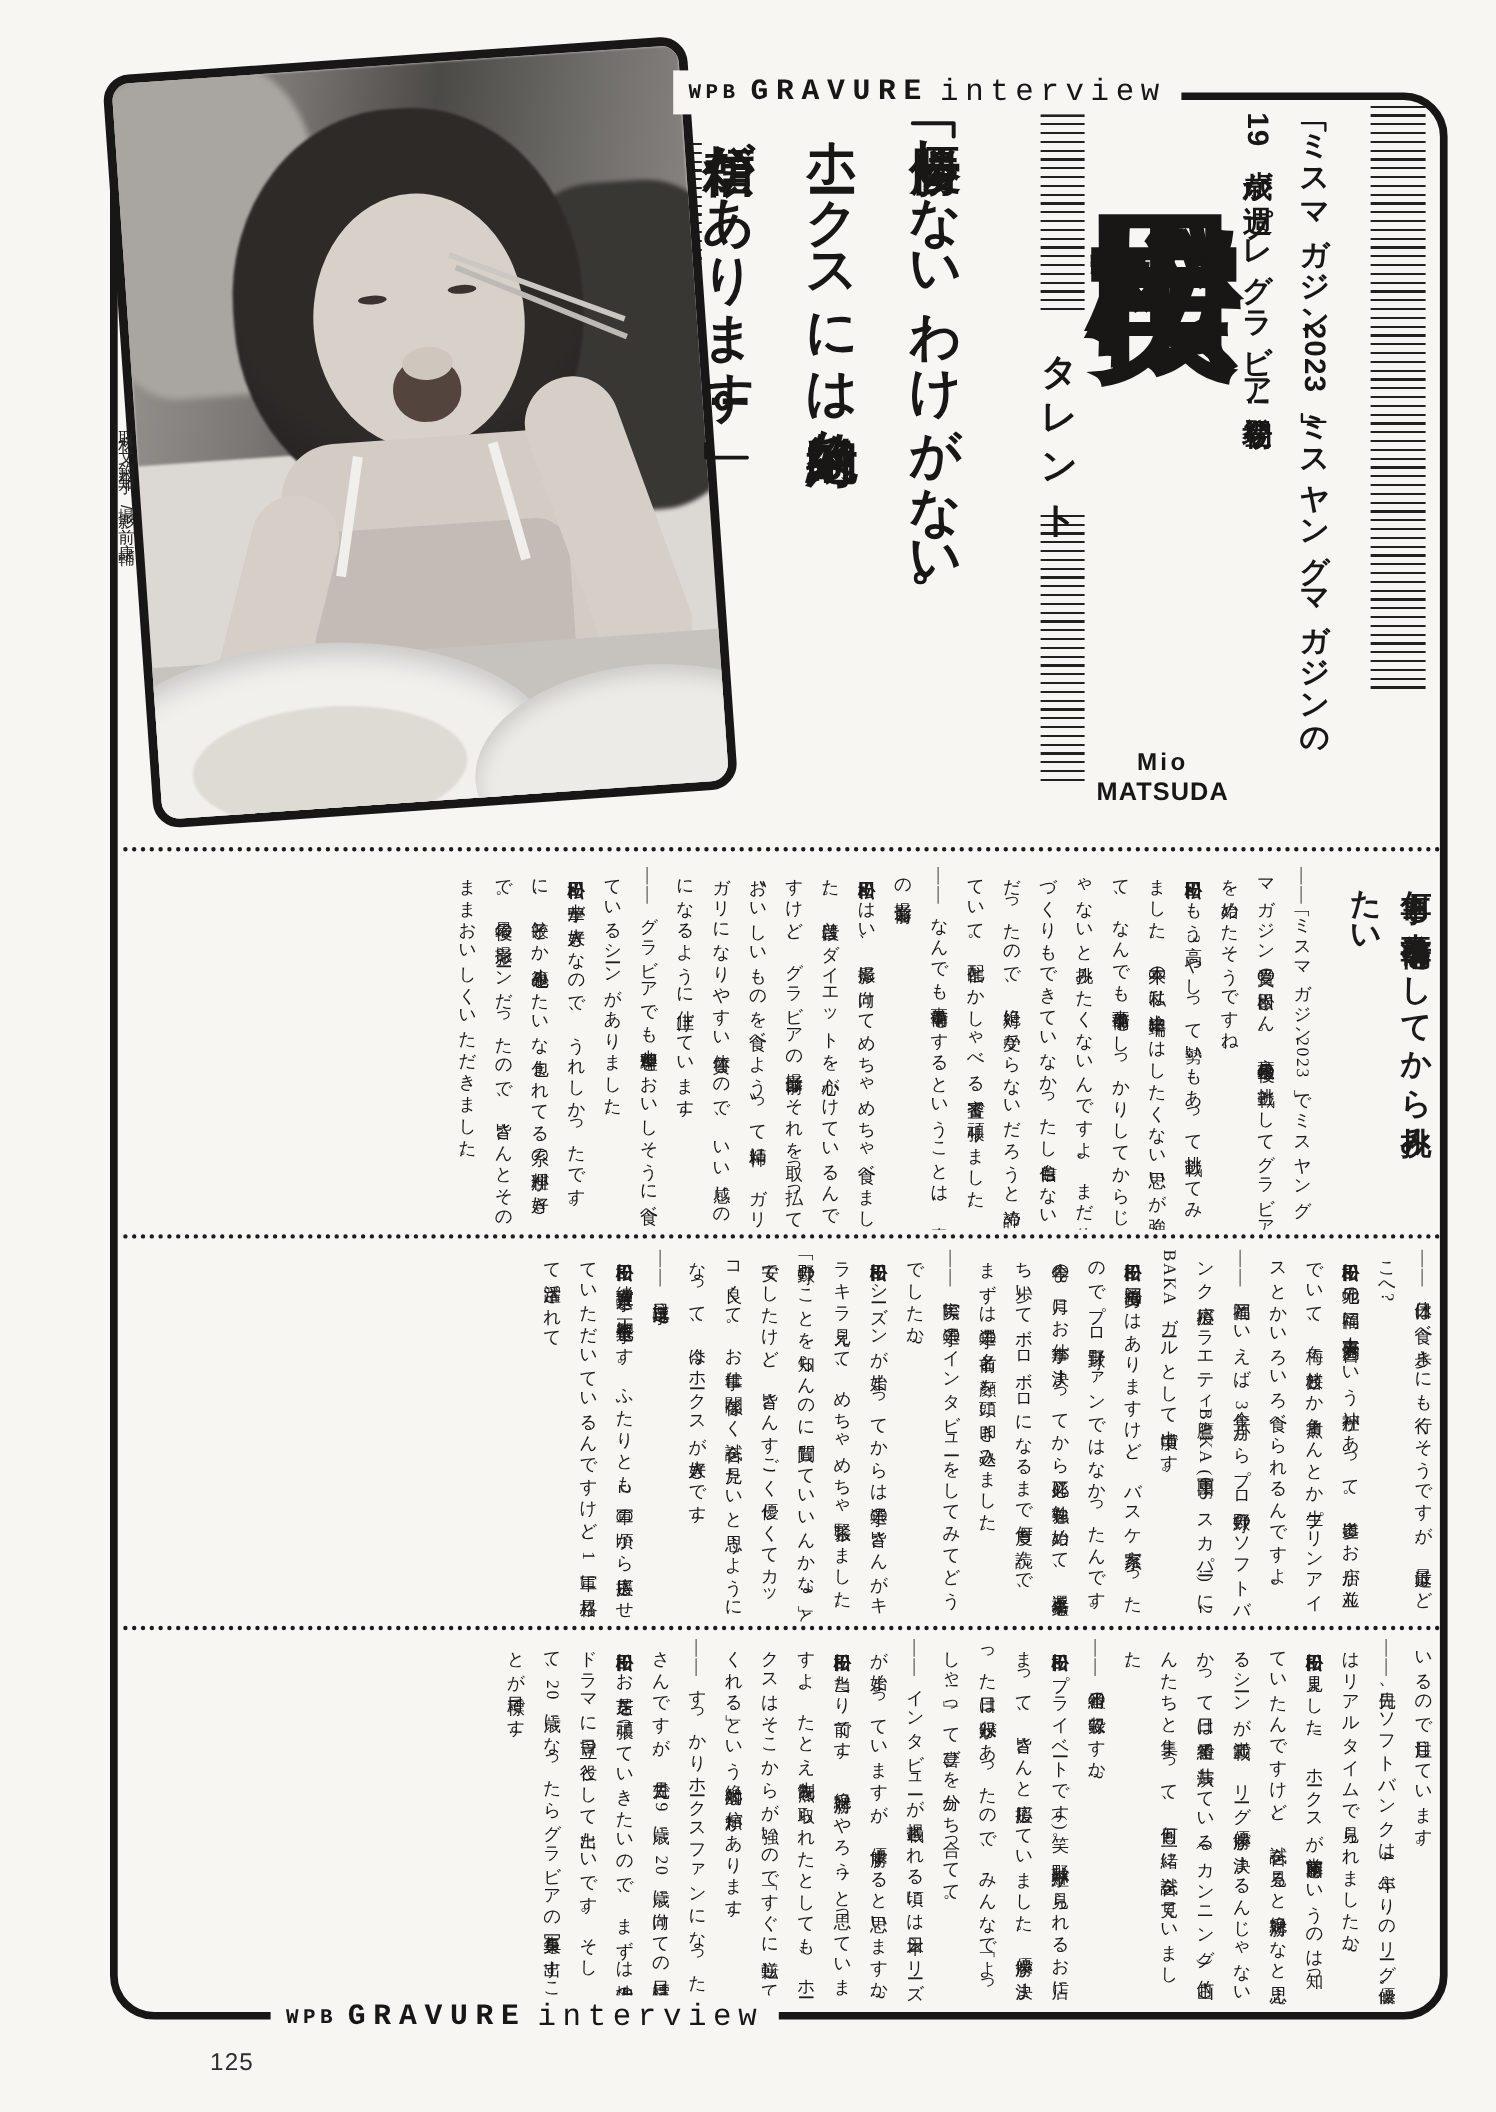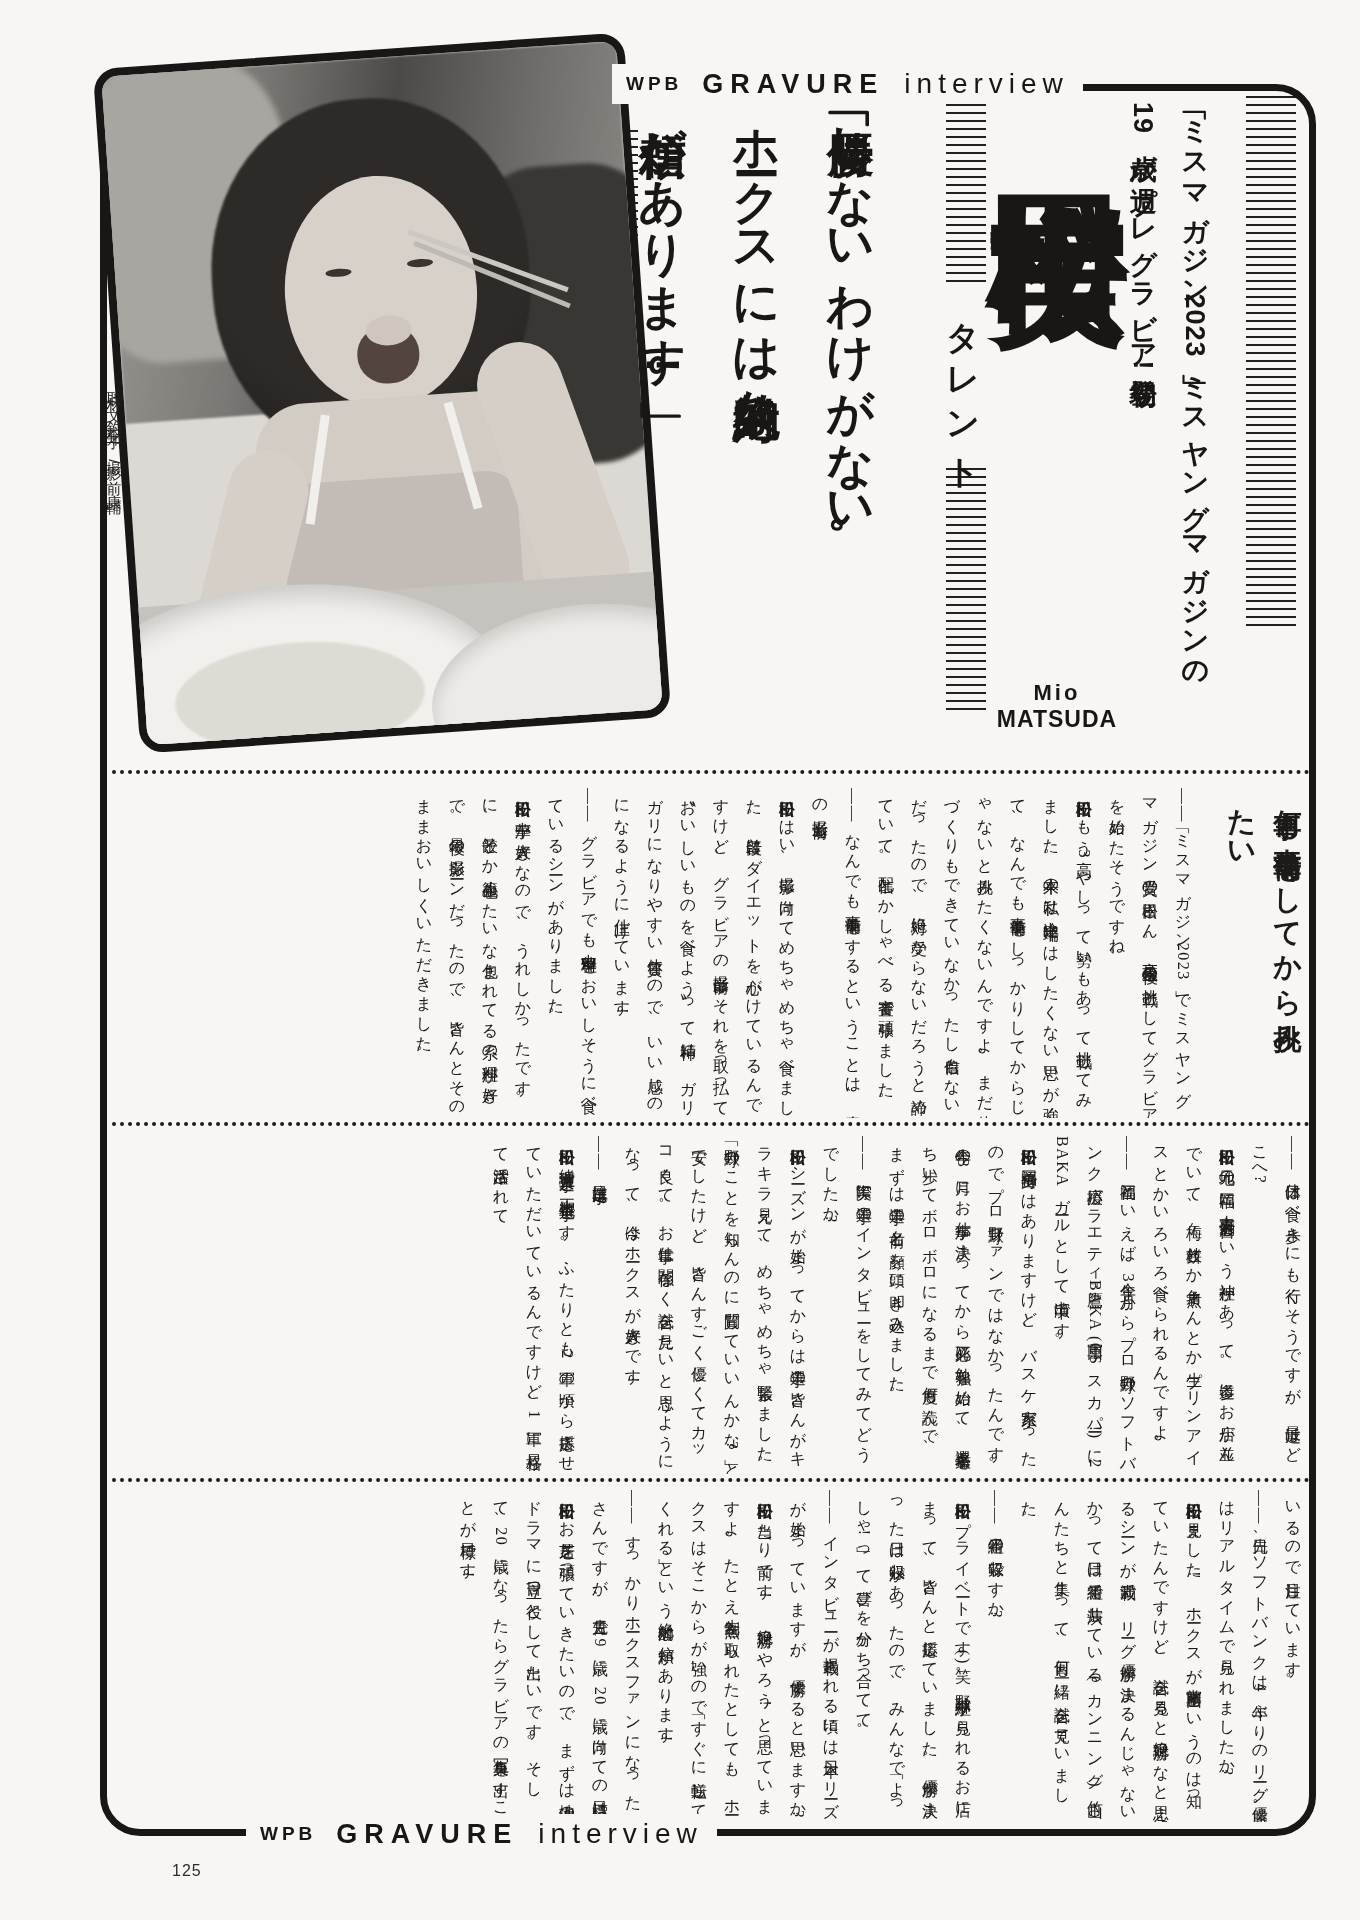--- a/index.html
+++ b/index.html
@@ -11,29 +11,29 @@
   }
   
   .frame {
     position:absolute; left:100px; top:84px; width:1216px; height:1752px;
     border:7px solid #181715; border-radius:40px; background:transparent;
     z-index:2; pointer-events:none;
   }
   
   .brand {
     position:absolute; z-index:6; background:#f7f6f2;
-    display:flex; align-items:center; justify-content:center; gap:20px;
-    padding:0 14px; white-space:nowrap;
+    display:flex; align-items:center; justify-content:center; gap:10px;
+    padding:0 14px; white-space:nowrap;font-family:Liberation Mono, monospace;
   }
   .brand .b-wpb { font-size:19px; font-weight:900; letter-spacing:4px; }
   .brand .b-grav { font-size:27px; font-weight:900; letter-spacing:7px; }
   .brand .b-int { font-size:28px; font-weight:500; letter-spacing:6px; }
   .header-brand { left:612px; top:64px; height:40px; }
   .footer-brand { left:246px; top:1814px; height:40px; }
-  .pageno { position:absolute; left:172px; top:1862px; font-size:16px; color:#2e2d2b; letter-spacing:1px; z-index:6; }
+  .pageno { position:absolute; left:191px; top:1862px; font-size:22px; color:#2e2d2b; letter-spacing:1px; z-index:6; }
   
   .stripes {
     position:absolute; z-index:1;
     background:repeating-linear-gradient(#22211f 0 2px, transparent 2px 8px);
   }
   .stripes::after{
     content:""; position:absolute; left:45%; top:4px; width:55%; height:100%;
     background:repeating-linear-gradient(#f7f6f2 0 2px, transparent 2px 8px);
     opacity:.55;
   }

